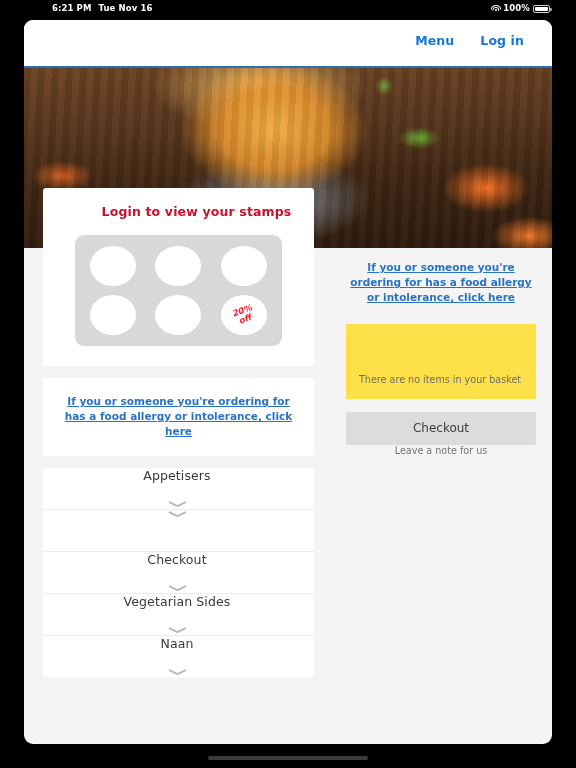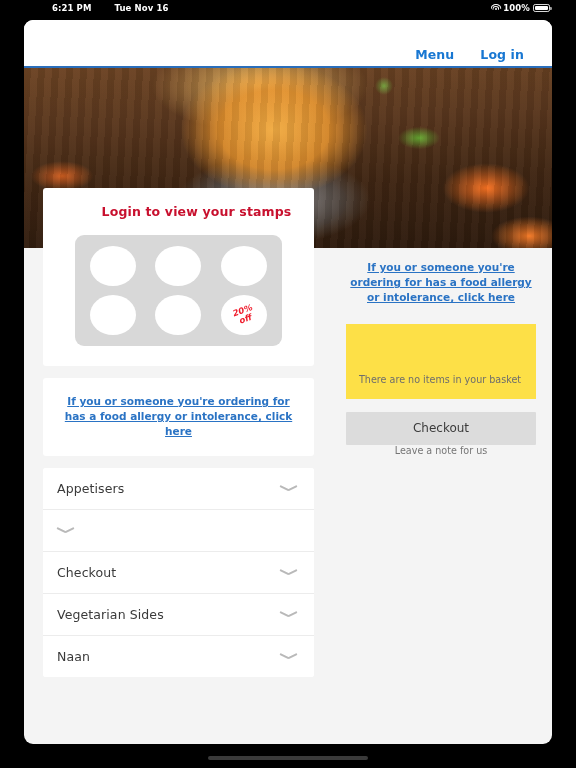--- a/index.html
+++ b/index.html
@@ -6,41 +6,41 @@
   body{
     width:576px;height:768px;overflow:hidden;background:#000;
     font-family:"DejaVu Sans","Liberation Sans",sans-serif;
     -webkit-font-smoothing:antialiased;
   }
   .device{position:relative;width:576px;height:768px;background:#000;overflow:hidden;}
 
   
   .statusbar{position:absolute;top:0;left:0;width:576px;height:16px;color:#fff;
     display:flex;align-items:center;font-size:8.5px;font-weight:600;letter-spacing:.1px;}
-  .sb-left{display:flex;align-items:center;gap:23px;margin-left:52px;}
-  .sb-right{margin-left:auto;margin-right:26px;display:flex;align-items:center;gap:3px;}
+  .sb-left{display:flex;align-items:center;gap:7px;margin-left:52px;}
+  .sb-right{margin-left:auto;margin-right:26px;display:flex;align-items:flex-end;gap:3px;}
   .wifi-ico{display:inline-block;width:9px;height:8px;position:relative;}
   .wifi-ico i{position:absolute;left:50%;transform:translateX(-50%);border:1.1px solid #fff;
     border-bottom:none;border-radius:50% 50% 0 0/100% 100% 0 0;}
   .wifi-ico i:nth-child(1){width:9px;height:4px;top:0;}
   .wifi-ico i:nth-child(2){width:5.4px;height:2.6px;top:2px;}
   .wifi-ico i:nth-child(3){width:2px;height:2px;top:4.4px;background:#fff;border-radius:50%;border:none;}
   .batt{display:inline-block;width:17px;height:8px;border:1px solid rgba(255,255,255,.85);
     border-radius:2.2px;position:relative;box-sizing:border-box;padding:1px;}
   .batt::after{content:"";position:absolute;right:-2.6px;top:2.3px;width:1.6px;height:3.2px;
     background:rgba(255,255,255,.6);border-radius:0 1px 1px 0;}
   .batt span{display:block;height:100%;width:100%;background:#fff;border-radius:1px;}
 
   
   .viewport{position:absolute;left:24px;top:20px;width:528px;height:724px;
     background:#f4f4f4;border-radius:9px;overflow:hidden;}
 
   
   .navbar{position:relative;height:48px;background:#fff;border-bottom:2.5px solid #2a6ebb;
-    display:flex;align-items:flex-end;justify-content:flex-end;box-sizing:border-box;padding:0 28px 4px 0;}
+    display:flex;align-items:flex-end;justify-content:flex-end;box-sizing:border-box;padding:0 28px 18px 0;}
   .nav-link{color:#1877d2;font-size:12.5px;font-weight:700;margin-left:26px;cursor:pointer;
     letter-spacing:.1px;}
 
   
   .hero{position:relative;height:180px;overflow:hidden;background:#2e1c12;}
   .hero-img{position:absolute;inset:0;
     background:
       radial-gradient(ellipse 70px 40px at 462px 120px, rgba(255,120,40,.95) 0%, rgba(230,90,30,.0) 62%),
       radial-gradient(ellipse 58px 30px at 505px 168px, rgba(255,130,45,.92) 0%, rgba(230,90,30,0) 65%),
       radial-gradient(ellipse 46px 22px at 38px 108px, rgba(240,110,40,.8) 0%, rgba(200,80,30,0) 68%),
@@ -74,21 +74,21 @@
     line-height:1.02;text-align:center;font-style:italic;}
 
   
   .allergy-card{padding:16px 18px;text-align:center;}
   .allergy-link{color:#2a73c4;font-size:10.5px;font-weight:700;text-decoration:underline;
     line-height:1.45;cursor:pointer;display:inline-block;}
 
   
   .cat-list{background:#fff;border-radius:3px;overflow:hidden;}
   .cat-row{height:41px;display:flex;align-items:center;justify-content:space-between;
-    padding:0 17px 0 14px;border-bottom:1px solid #ececec;cursor:pointer;background:#fff;}
+    padding:0 17px 0 14px;border-bottom:1px solid #ececec;cursor:pointer;background:#fff;flex-direction:column;}
   .cat-row:last-child{border-bottom:none;}
   .cat-label{font-size:12.5px;color:#3a3a3a;letter-spacing:.1px;}
   .chev{width:17px;height:9px;position:relative;flex:0 0 auto;}
   .chev::before,.chev::after{content:"";position:absolute;top:1px;width:10px;height:1.5px;
     background:#b9b9b9;border-radius:1px;}
   .chev::before{left:0;transform:rotate(26deg);transform-origin:left center;}
   .chev::after{right:0;transform:rotate(-26deg);transform-origin:right center;}
 
   
   .r-allergy{text-align:center;padding:12px 4px 18px 4px;}

